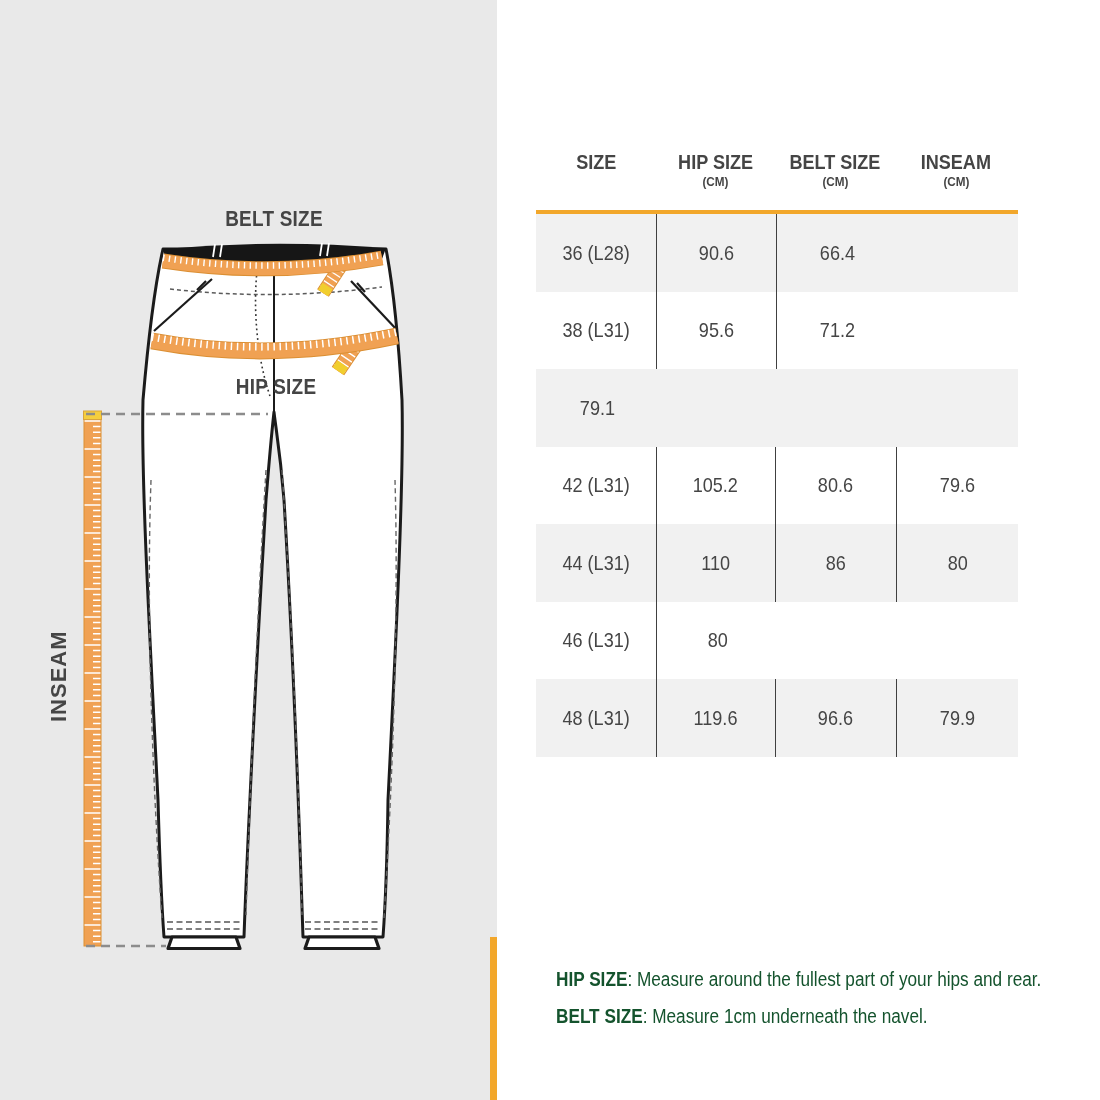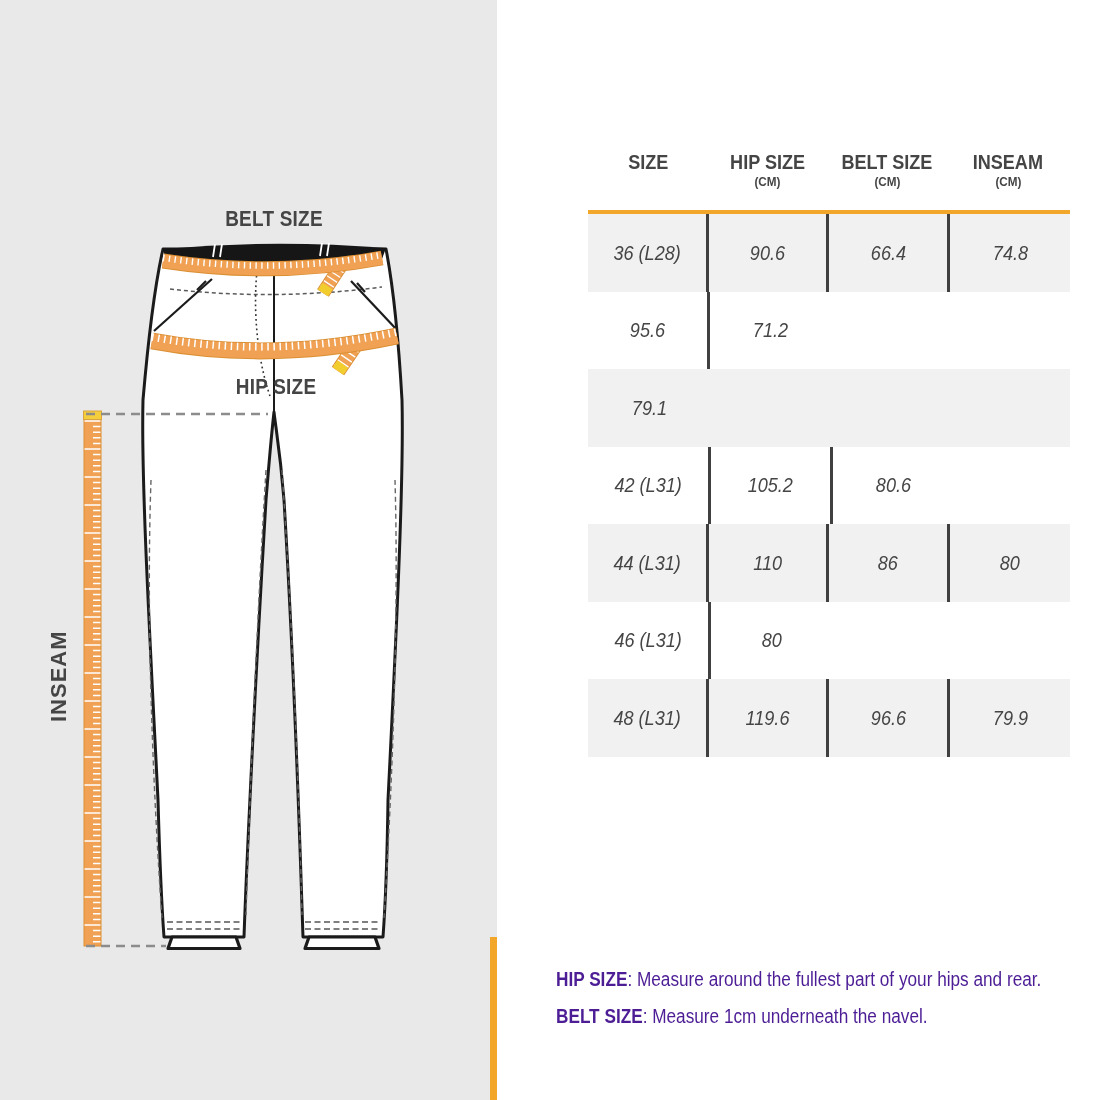--- a/index.html
+++ b/index.html
@@ -16,36 +16,36 @@
   }
   .label-belt{left:174px;top:206px;width:200px;}
   .label-hip{left:176px;top:374px;width:200px;}
   .label-inseam{
     position:absolute;left:46px;top:604px;height:118px;
     writing-mode:vertical-rl;transform:rotate(180deg);
     font-weight:bold;font-size:22px;color:#454545;letter-spacing:1px;
   }
   .accent-bar{position:absolute;left:490px;top:937px;width:7px;height:163px;background:#F2A72B;}
   
-  .size-table{position:absolute;left:588px;top:150px;width:482px;}
+  .size-table{position:absolute;left:536px;top:150px;width:482px;}
   .t-head{display:flex;height:60px;}
   .t-hcell{display:flex;flex-direction:column;align-items:center;justify-content:flex-start;}
   .t-hcell .hlabel{font-weight:bold;font-size:21px;line-height:24px;color:#454545;
     display:inline-block;transform:scaleX(.86);white-space:nowrap;}
   .t-hcell .hunit{font-weight:bold;font-size:13px;line-height:16px;color:#454545;
     display:inline-block;transform:scaleX(.9);}
   .head-rule{height:4px;background:#F2A72B;}
-  .t-row{display:flex;height:77.5px;font-style:italic;}
+  .t-row{display:flex;height:77.5px;}
   .t-row.alt{background:#F1F1F1;}
   .t-cell{display:flex;align-items:center;justify-content:center;font-size:21px;color:#454545;}
   .t-cell span{display:inline-block;transform:scaleX(.86);white-space:nowrap;}
-  .t-cell + .t-cell{border-left:3px solid #404040;}
+  .t-cell + .t-cell{border-left:1px solid #404040;}
   .col-0{width:120px;} .col-1{width:119px;} .col-2{width:120px;} .col-3{width:122px;}
   
-  .notes{position:absolute;left:556px;top:966px;width:530px;font-size:20px;color:#4c1d95;}
+  .notes{position:absolute;left:556px;top:966px;width:530px;font-size:20px;color:#14532d;}
   .note-line{line-height:27px;margin-bottom:10px;transform:scaleX(.86);transform-origin:left center;white-space:nowrap;}
   .note-line .term{font-weight:bold;}
 </style>
 </head>
 <body>
 
 <div class="stage">
 
   <div class="left-panel">
     <svg width="497" height="1100" viewBox="0 0 497 1100">
@@ -160,25 +160,25 @@
     <div class="t-row alt">
       <div class="t-cell col-0">
           <span>36 (L28)</span>
         </div>
       <div class="t-cell col-1">
           <span>90.6</span>
         </div>
       <div class="t-cell col-2">
           <span>66.4</span>
         </div>
-      <div class="t-cell col-3">
-          <span>74.8</span>
-        </div>
     </div>
     <div class="t-row">
+      <div class="t-cell col-0">
+          <span>38 (L31)</span>
+        </div>
       <div class="t-cell col-1">
           <span>95.6</span>
         </div>
       <div class="t-cell col-2">
           <span>71.2</span>
         </div>
     </div>
     <div class="t-row alt">
       <div class="t-cell col-3">
           <span>79.1</span>
@@ -186,20 +186,23 @@
     </div>
     <div class="t-row">
       <div class="t-cell col-0">
           <span>42 (L31)</span>
         </div>
       <div class="t-cell col-1">
           <span>105.2</span>
         </div>
       <div class="t-cell col-2">
           <span>80.6</span>
+        </div>
+      <div class="t-cell col-3">
+          <span>79.6</span>
         </div>
     </div>
     <div class="t-row alt">
       <div class="t-cell col-0">
           <span>44 (L31)</span>
         </div>
       <div class="t-cell col-1">
           <span>110</span>
         </div>
       <div class="t-cell col-2">

